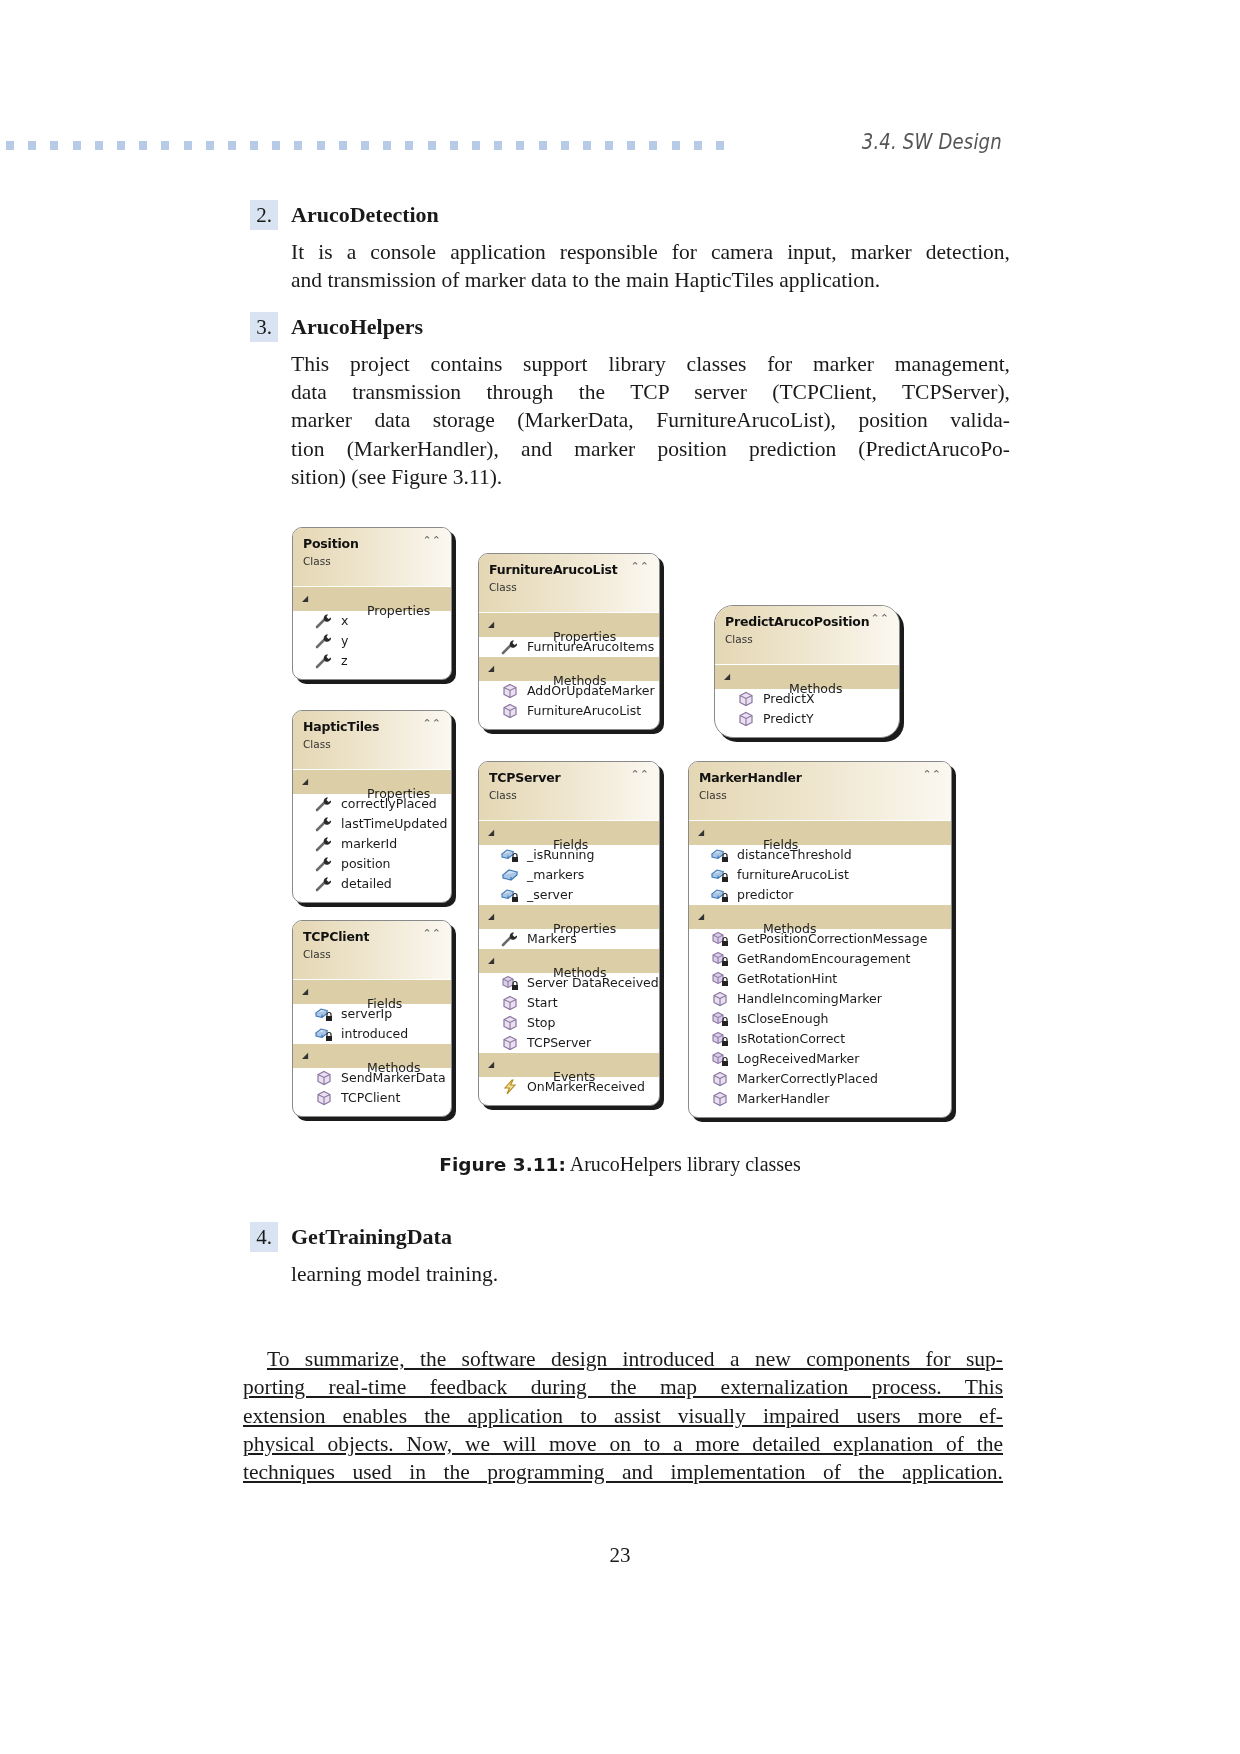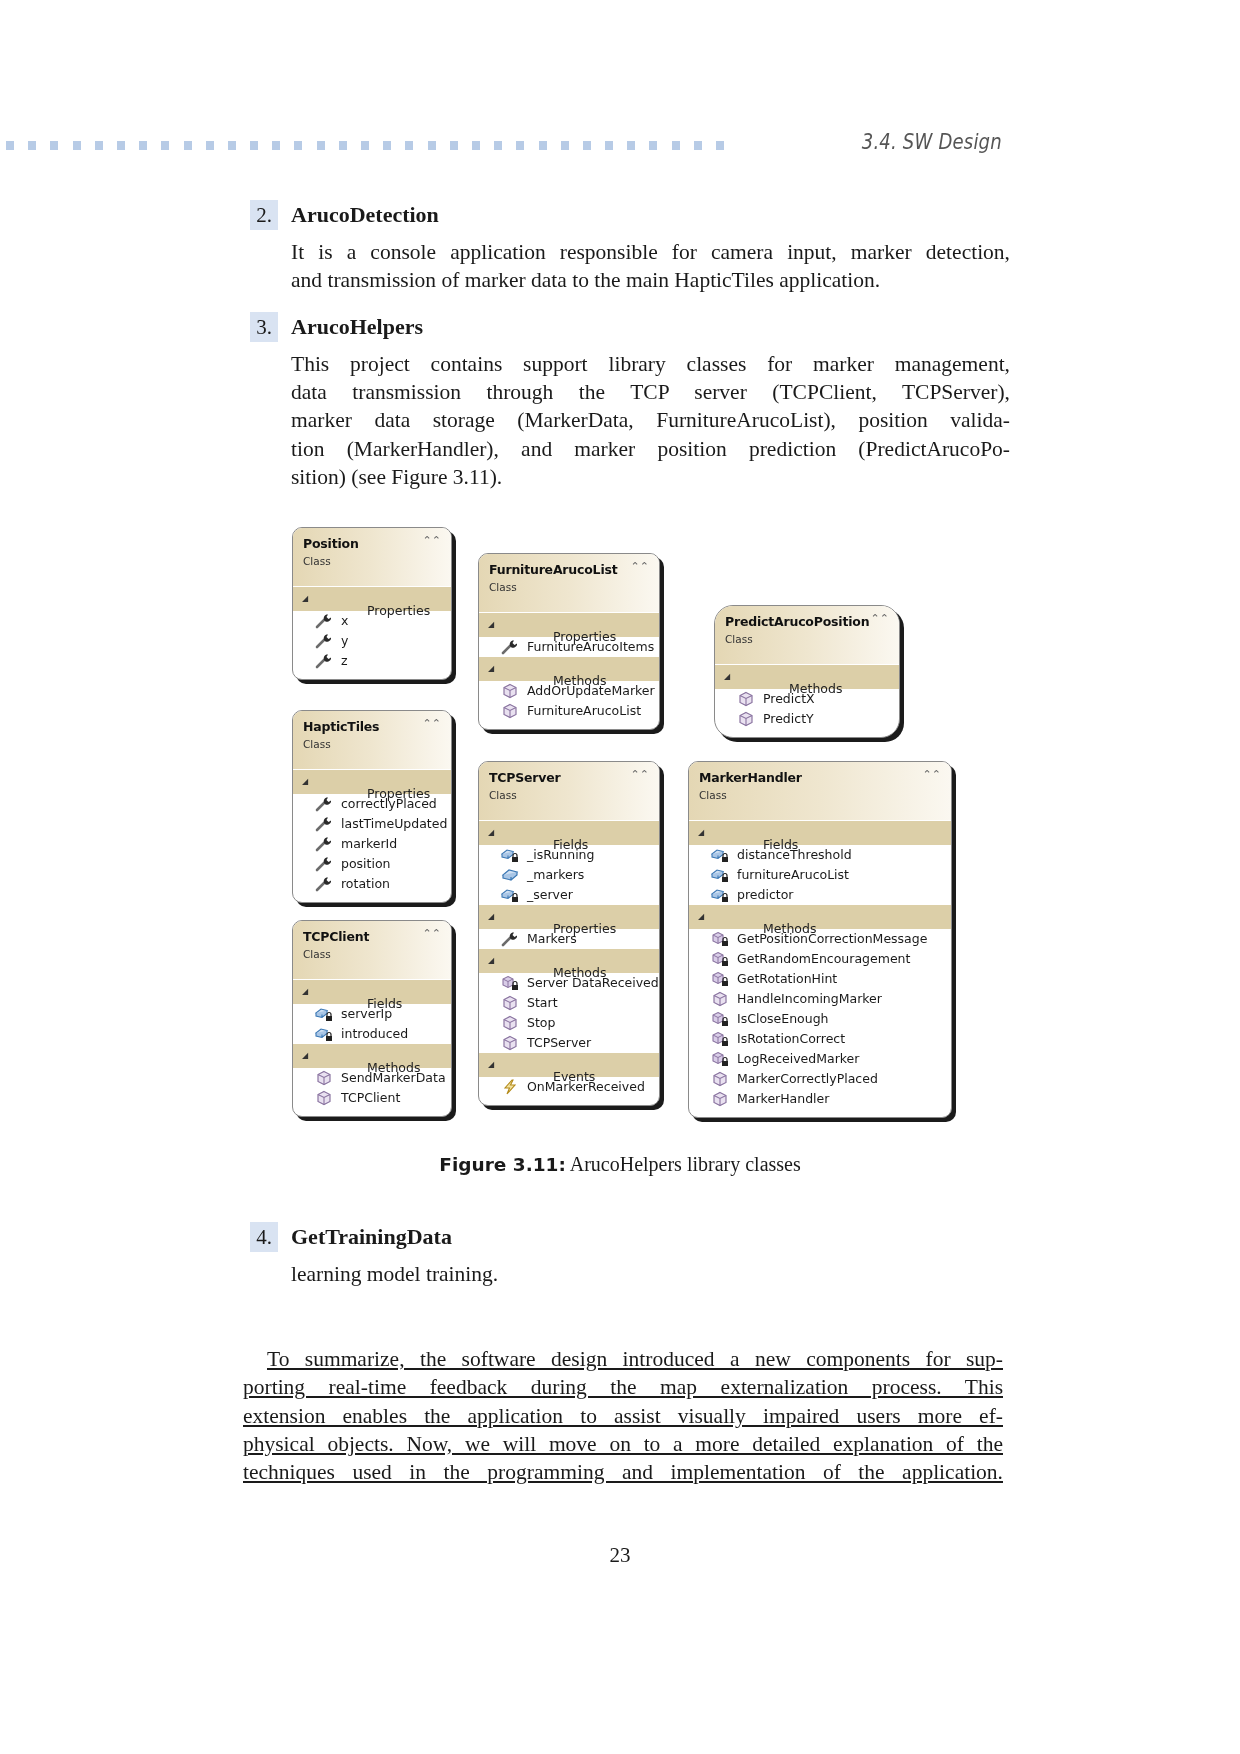--- a/index.html
+++ b/index.html
@@ -240,21 +240,21 @@
             <path d="M2 14 L9 7" stroke="#6b6b6b" stroke-width="2.6" stroke-linecap="round"></path>
             <path d="M9 7 C8 4 10 1 13 1.5 L11.5 4 L13.5 6 L16 4.5 C16.5 7.5 13 9.5 10.5 8.5 Z" fill="#2a2a2a"></path>
           </svg></span>
         <span class="mem-label">position</span>
       </div>
       <div class="mem">
         <span class="mem-icon"><svg viewBox="0 0 18 16" width="18" height="16">
             <path d="M2 14 L9 7" stroke="#6b6b6b" stroke-width="2.6" stroke-linecap="round"></path>
             <path d="M9 7 C8 4 10 1 13 1.5 L11.5 4 L13.5 6 L16 4.5 C16.5 7.5 13 9.5 10.5 8.5 Z" fill="#2a2a2a"></path>
           </svg></span>
-        <span class="mem-label">rotation</span>
+        <span class="mem-label">detailed</span>
       </div>
       <div class="cls-foot"></div>
     </div>
     <div class="cls" style="left: 188px; top: 236px; width: 180px;">
       <div class="cls-head">
         <div class="cls-name">TCPServer</div>
         <div class="cls-kind">Class</div>
         <div class="cls-collapse">⌃⌃</div>
       </div>
       <div class="sec">

